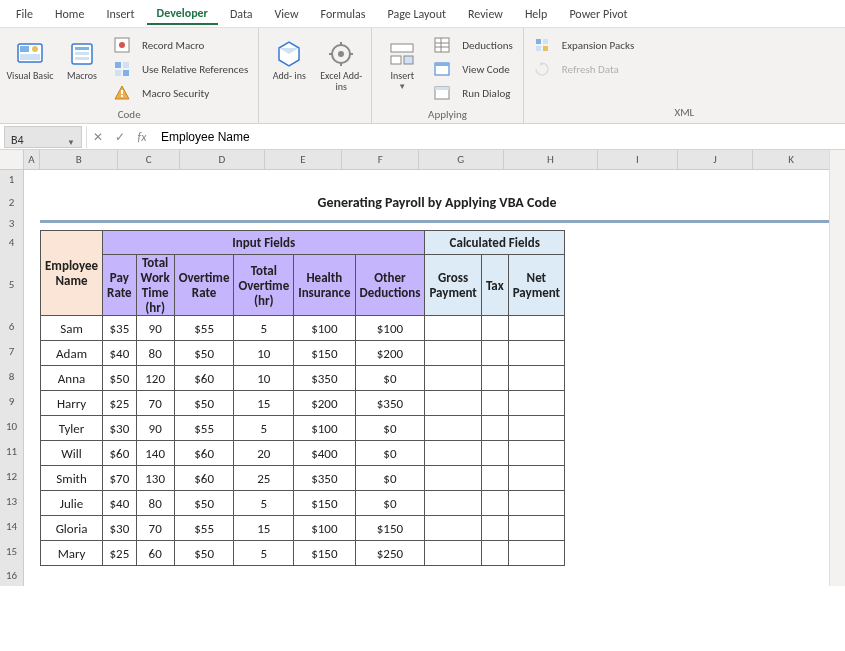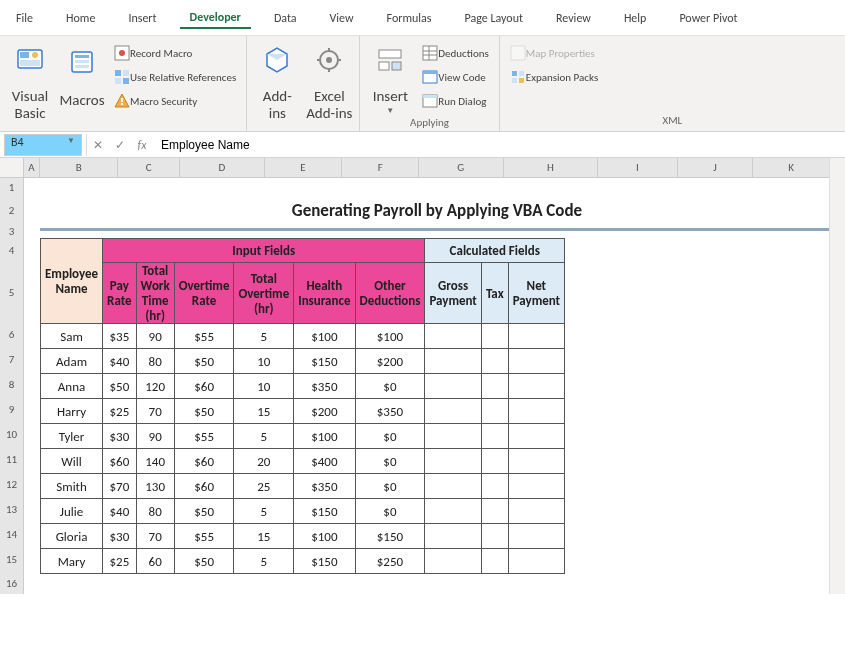--- a/index.html
+++ b/index.html
@@ -1,63 +1,63 @@
 <!DOCTYPE html>
 <html><head>
 <meta charset="utf-8">
 <style>
 * { box-sizing: border-box; margin: 0; padding: 0; }
 body { font-family: "Segoe UI", Calibri, sans-serif; font-size: 12px; background: #fff; color: #333; overflow: hidden; }
 
 
-.menu-bar { display: flex; align-items: center; height: 36px; background: #fff; border-bottom: 1px solid #e1e1e1; padding: 0 6px; gap: 13px; }
+.menu-bar { display: flex; align-items: center; height: 28px; background: #fff; border-bottom: 1px solid #e1e1e1; padding: 0 6px; gap: 2px; }
 .menu-item { padding: 3px 10px; cursor: pointer; font-size: 12px; color: #444; }
 .menu-item.active { background: #fff; border-bottom: 2px solid #217346; color: #217346; font-weight:600; }
 
 
 .ribbon { display: flex; height: 96px; background: #f3f2f1; border-bottom: 1px solid #d4d4d4; }
 .ribbon-group { display: flex; flex-direction: column; border-right: 1px solid #d4d4d4; padding: 2px 6px 2px 6px; }
 .ribbon-group:last-child{border-right:none;}
 .ribbon-group-body { flex: 1; display: flex; align-items: flex-start; gap: 4px; padding-top:4px; }
 .ribbon-group-label { text-align: center; font-size: 11px; color: #666; padding: 2px 0; }
 .big-btn { display: flex; flex-direction: column; align-items: center; justify-content: flex-start; width: 48px; height: 72px; cursor: pointer; padding-top:4px; }
 .big-btn .icon-wrap { width: 32px; height: 32px; display:flex; align-items:center; justify-content:center; }
-.big-btn .lbl { font-size: 15px; text-align: center; line-height: 1.1; color:#444; margin-top:14px;}
+.big-btn .lbl { font-size: 10px; text-align: center; line-height: 1.1; color:#444; margin-top:0;}
 .small-stack { display: flex; flex-direction: column; gap: 2px; justify-content:flex-start; }
-.small-btn { display: flex; align-items: center; gap: 0; height: 22px; padding: 0 4px; cursor: pointer; font-size: 11px; color:#444; }
+.small-btn { display: flex; align-items: center; gap: 12px; height: 22px; padding: 0 4px; cursor: pointer; font-size: 11px; color:#444; }
 .small-btn .icon-wrap { width:16px; height:16px; display:flex; align-items:center; justify-content:center; }
 .small-btn.disabled { color:#b0b0b0; }
 .small-btn.disabled svg { opacity:0.4; }
 
 
 .formula-bar { display:flex; align-items:center; height:26px; border-bottom:1px solid #d4d4d4; background:#fff; }
-.name-box { width:78px; height:22px; border:1px solid #ccc; margin:0 4px; display:flex; align-items:flex-start; padding:0 6px; background:#7dd3fc; font-size:12px; }
+.name-box { width:78px; height:22px; border:1px solid #ccc; margin:0 4px; display:flex; align-items:flex-end; padding:0 6px; background:#e5e5e5; font-size:12px; }
 .name-box .dd { margin-left:auto; font-size:8px; color:#666; }
 .fb-btn { width:22px; height:22px; display:flex; align-items:center; justify-content:center; color:#888; cursor:pointer; }
 .fb-input { flex:1; height:22px; border:none; padding:0 8px; font-size:12px; outline:0; }
 
 
 .grid-area { position:relative; }
 .col-headers { display:flex; height:20px; background:#f3f2f1; border-bottom:1px solid #ccc; }
 .corner { width:24px; border-right:1px solid #ccc; background:#f3f2f1; }
 .col-head { border-right:1px solid #ccc; display:flex; align-items:center; justify-content:center; font-size:11px; color:#555; background:#e6e6e6; }
 .row-head-col { width:24px; background:#e6e6e6; border-right:1px solid #ccc; display:flex; align-items:center; justify-content:center; font-size:11px; color:#555; }
 .sheet-body { display:flex; }
 .rows-numbers { display:flex; flex-direction:column; }
 .grid-canvas { position:relative; flex:1; }
 
 
 .sheet { position:absolute; left:0; top:0; }
-.title-cell { position:absolute; display:flex; align-items:center; justify-content:center; font-size:17px; font-weight:bold; color:#222; }
+.title-cell { position:absolute; display:flex; align-items:center; justify-content:center; font-size:14px; font-weight:bold; color:#222; }
 .title-underline { position:absolute; height:3px; background:#8ca6c0; }
 .tbl { position:absolute; border-collapse:collapse; }
 .tbl th, .tbl td { border:1px solid #555; text-align:center; font-size:13px; color:#222; padding:0 4px; vertical-align:middle; }
 .tbl th { font-weight:bold; }
 .th-emp { background:#fbe5d6; }
-.th-inp { background:#ec4899; }
+.th-inp { background:#c4b5fd; }
 .th-calc { background:#ddebf7; }
 .tbl td { height:25px; background:#fff; }
 
 .scroll-vert { position:absolute; right:0; top:0; width:16px; background:#f3f2f1; border-left:1px solid #ddd; }
 </style>
 </head>
 <body>
 
 <div class="menu-bar">
     <div class="menu-item">File</div>
@@ -126,20 +126,21 @@
               <svg width="16" height="16">
                 <polygon points="8,1 15,14 1,14" fill="#f0ad4e" stroke="#c08820"></polygon>
                 <rect x="7" y="5" width="2" height="4" fill="#fff"></rect>
                 <rect x="7" y="10" width="2" height="2" fill="#fff"></rect>
               </svg>
             </span>
           <span>Macro Security</span>
         </div>
       </div>
     </div>
+    <div class="ribbon-group-label">Code</div>
   </div>
 
   <div class="ribbon-group">
     <div class="ribbon-group-body">
       <div class="big-btn">
         <span class="icon-wrap">
             <svg width="28" height="28">
               <polygon points="4,8 14,2 24,8 24,20 14,26 4,20" fill="#fff" stroke="#3a7bd5" stroke-width="1.5"></polygon>
               <polygon points="4,8 14,14 24,8" fill="#cfe2f3"></polygon>
             </svg>
@@ -210,38 +211,39 @@
           <span>Run Dialog</span>
         </div>
       </div>
     </div>
     <div class="ribbon-group-label">Applying</div>
   </div>
 
   <div class="ribbon-group" style="flex:1;">
     <div class="ribbon-group-body">
       <div class="small-stack">
-        <div class="small-btn disabled">
-          <span class="icon-wrap">
-              <svg width="16" height="16">
-                <rect x="1" y="1" width="14" height="14" fill="#fff" stroke="#bbb"></rect>
-              </svg>
-            </span>
-          <span>Map Properties</span>
-        </div>
         <div class="small-btn">
           <span class="icon-wrap">
               <svg width="16" height="16">
                 <rect x="2" y="2" width="5" height="5" fill="#7fb3e8"></rect>
                 <rect x="9" y="2" width="5" height="5" fill="#cfe2f3"></rect>
                 <rect x="2" y="9" width="5" height="5" fill="#cfe2f3"></rect>
                 <rect x="9" y="9" width="5" height="5" fill="#e8c060"></rect>
               </svg>
             </span>
           <span>Expansion Packs</span>
+        </div>
+        <div class="small-btn disabled">
+          <span class="icon-wrap">
+              <svg width="16" height="16">
+                <path d="M8 2 A6 6 0 1 1 2 8" fill="none" stroke="#bbb" stroke-width="1.5"></path>
+                <polygon points="6,1 10,3 6,5" fill="#bbb"></polygon>
+              </svg>
+            </span>
+          <span>Refresh Data</span>
         </div>
       </div>
     </div>
     <div class="ribbon-group-label">XML</div>
   </div>
 </div>
 
 <div class="formula-bar">
   <div class="name-box">
     <span>B4</span>

